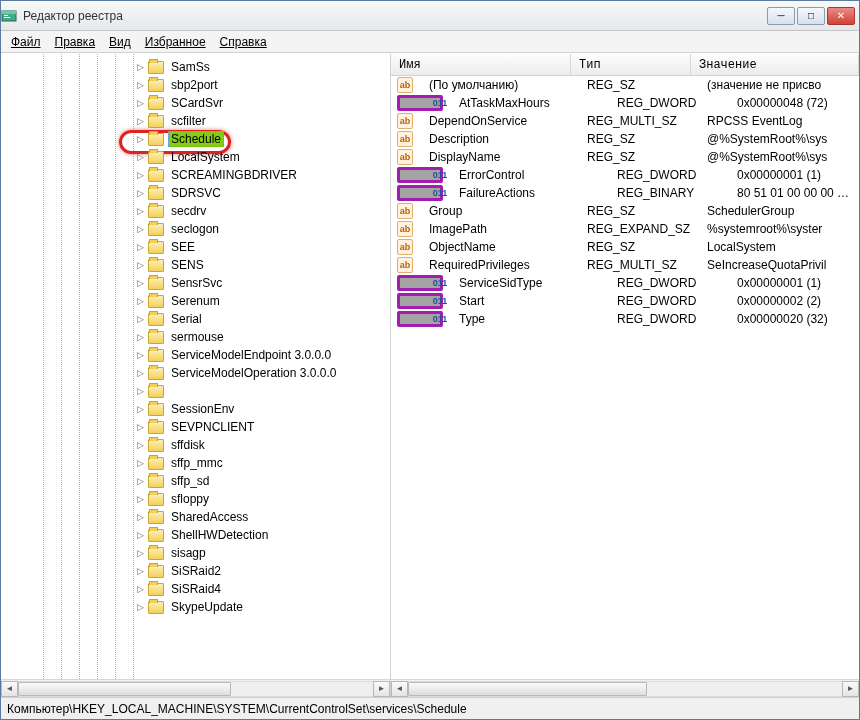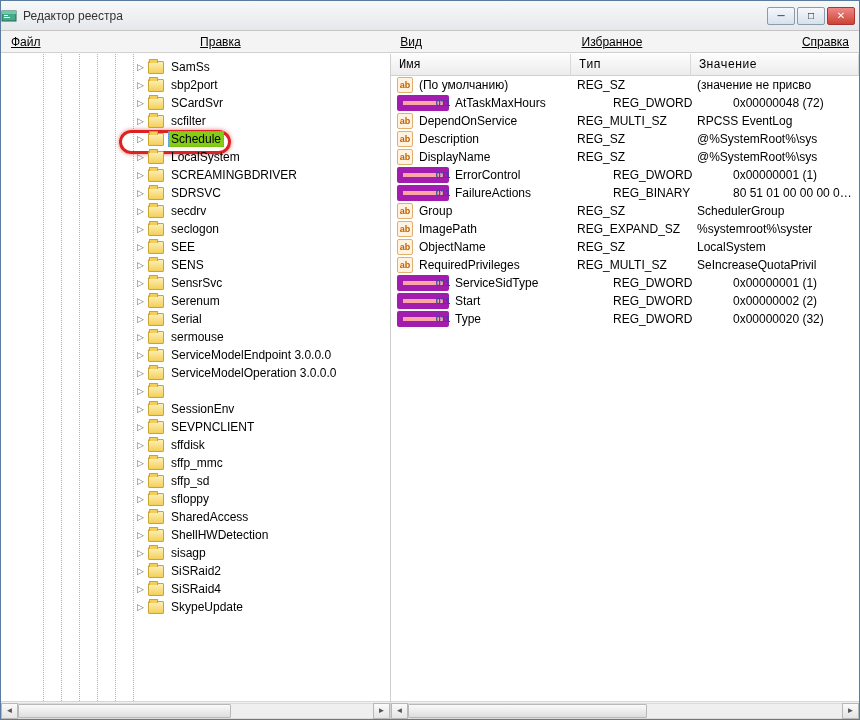--- a/index.html
+++ b/index.html
@@ -4,21 +4,21 @@
 <style>
 * { box-sizing: border-box; margin: 0; padding: 0; }
 body { font-family: "Segoe UI", Tahoma, sans-serif; font-size: 12px; color: #000; background: #fff; }
 .window { width: 860px; height: 720px; border: 1px solid #5a7ba0; display: flex; flex-direction: column; background: #f0f0f0; position: relative; }
 .titlebar { height: 30px; background: linear-gradient(#f8f8f8,#e5e8ec); border-bottom: 1px solid #c4c4c4; display: flex; align-items: center; padding: 0 4px 0 0; }
 .titlebar .appicon { width: 16px; height: 16px; margin-right: 6px; }
 .titlebar .title { flex: 1; color: #333; font-size: 12px; }
 .winbtns { display: flex; gap: 2px; }
 .winbtn { width: 28px; height: 18px; border: 1px solid #8a9bae; border-radius: 2px; background: linear-gradient(#f5f8fc,#d7e1ec); display: flex; align-items: center; justify-content: center; font-size: 10px; cursor: default; }
 .winbtn.close { background: linear-gradient(#e88,#c43); color: #fff; border-color: #a33; }
-.menubar { height: 22px; background: #f4f4f4; border-bottom: 1px solid #d0d0d0; display: flex; align-items: center; padding: 0 4px; gap: 2px; justify-content: space-between; }
+.menubar { height: 22px; background: #f4f4f4; border-bottom: 1px solid #d0d0d0; display: flex; align-items: center; padding: 0 4px; gap: 2px; }
 .menuitem { padding: 2px 6px; cursor: default; font-size: 12px; }
 .menuitem .ul { text-decoration: underline; }
 .client { flex: 1; display: flex; background: #fff; overflow: hidden; border-top: 1px solid #fff; }
 .pane { display: flex; flex-direction: column; overflow: hidden; }
 .pane.left { width: 390px; border-right: 1px solid #d0d0d0; }
 .pane.right { flex: 1; }
 .tree { flex: 1; overflow: auto; padding: 4px 0 4px 4px; }
 .treerow { display: flex; align-items: center; height: 18px; white-space: nowrap; padding-left: 130px; position: relative; }
 .treerow .expander { width: 11px; height: 11px; display: inline-flex; align-items: center; justify-content: center; font-size: 9px; color: #6b6b6b; margin-right: 2px; }
 .treerow .folder { width: 16px; height: 13px; background: linear-gradient(#fdf0b8,#f3cf5a); border: 1px solid #caa52f; border-radius: 1px; margin-right: 4px; display: inline-block; position: relative; }
@@ -26,23 +26,23 @@
 .treerow .label { padding: 1px 3px; }
 .treerow.selected .label { background: #84cc16; border: 1px dotted #5a9adb; padding: 0 2px; }
 .highlight-ring { position: absolute; border: 3px solid #d22; border-radius: 12px; box-shadow: 0 0 4px rgba(210,30,30,.6); pointer-events: none; }
 .listhdr { height: 22px; background: linear-gradient(#fdfdfd,#ececec); border-bottom: 1px solid #d0d0d0; display: flex; align-items: center; font-family: Liberation Mono, monospace; }
 .listhdr .col { padding: 0 8px; border-right: 1px solid #d8d8d8; font-size: 12px; height: 100%; display: flex; align-items: center; }
 .col-name { width: 180px; }
 .col-type { width: 120px; }
 .col-val { flex: 1; }
 .listbody { flex: 1; overflow: auto; }
 .listrow { display: flex; align-items: center; height: 18px; padding: 0 0 0 6px; }
-.valicon { width: 16px; height: 16px; margin-right: 6px; display: inline-flex; align-items: center; justify-content: center; border-radius: 2px; font-size: 9px; font-weight: bold; text-align: center; }
+.valicon { width: 16px; height: 16px; margin-right: 16px; display: inline-flex; align-items: center; justify-content: center; border-radius: 2px; font-size: 9px; font-weight: bold; text-align: center; }
 .valicon.str { background: #fff3e0; border: 1px solid #e0b070; color: #c06000; }
-.valicon.bin { background: #fca5a5; border: 6px solid #a21caf; color: #2050a0; padding-left: 40px; }
+.valicon.bin { background: #a3a3a3; border: 3px solid #a21caf; color: #2050a0; padding-left: 40px; }
 .listrow .c { overflow: hidden; text-overflow: ellipsis; white-space: nowrap; padding-right: 6px; }
 .hscroll { height: 18px; background: #f0f0f0; border-top: 1px solid #d8d8d8; display: flex; align-items: center; }
 .hscroll .btn { width: 17px; height: 16px; background: linear-gradient(#fafafa,#e4e4e4); border: 1px solid #b8b8b8; display: flex; align-items: center; justify-content: center; font-size: 8px; color: #555; }
 .hscroll .track { flex: 1; height: 16px; background: #efefef; border-top: 1px solid #dcdcdc; border-bottom: 1px solid #dcdcdc; position: relative; }
 .hscroll .thumb { position: absolute; top: 0; height: 14px; background: linear-gradient(#fafafa,#dedede); border: 1px solid #b8b8b8; border-radius: 1px; }
 .statusbar { height: 22px; background: #f0f0f0; border-top: 1px solid #d0d0d0; display: flex; align-items: center; padding: 0 6px; font-size: 12px; }
 .treelines { position: absolute; left: 0; top: 0; bottom: 0; pointer-events: none; }
 .treelines div { position: absolute; top:0; bottom:0; border-left: 1px dotted #b0b0b0; }
 </style>
 </head>
@@ -346,14 +346,17 @@
         <div class="btn">◄</div>
         <div class="track">
             <div class="thumb" style="left:0; width:55%"></div>
           </div>
         <div class="btn">►</div>
       </div>
     </div>
 
   </div>
 
+  <div class="statusbar">
+    <span>Компьютер\HKEY_LOCAL_MACHINE\SYSTEM\CurrentControlSet\services\Schedule</span>
+  </div>
 
 </div>
 
 </body></html>

